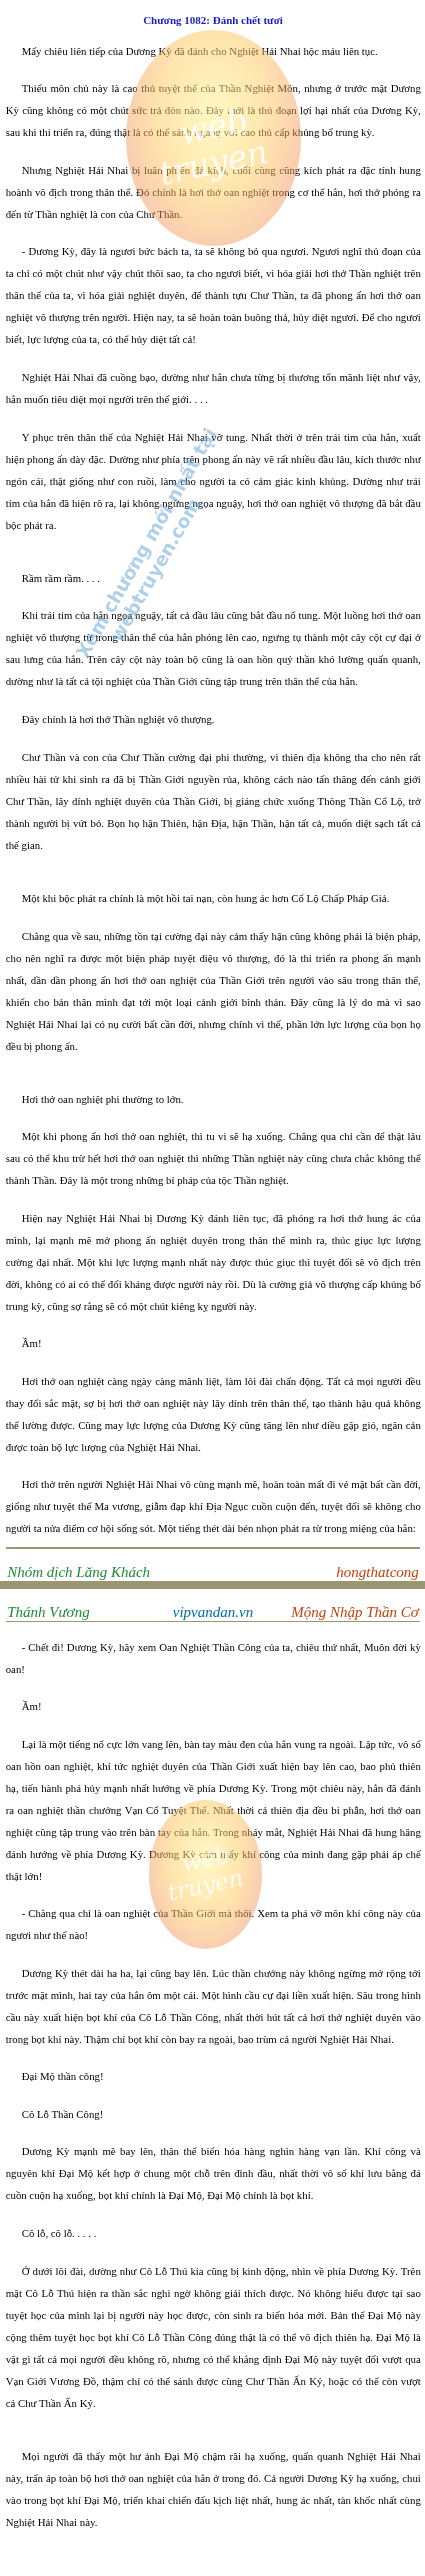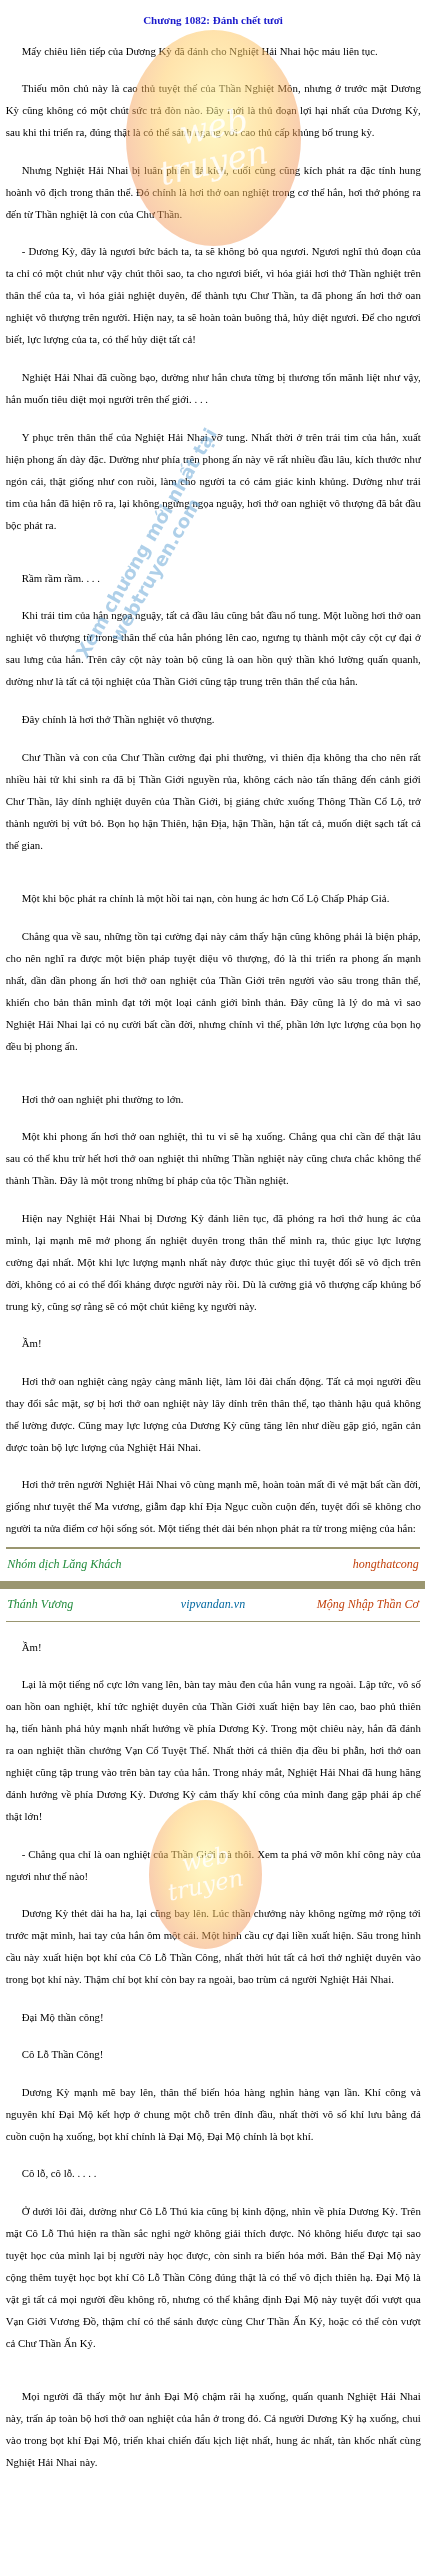--- a/index.html
+++ b/index.html
@@ -5,21 +5,21 @@
   html, body { margin:0; padding:0; background:#ffffff; }
   body { width:426px; position:relative; font-family:"Liberation Serif", "DejaVu Serif", serif; color:#000; }
   .page { position:relative; width:426px; }
   .title { text-align:center; color:#1a1acc; font-size:11px; padding-top:5.2px; height:19.6px; line-height:15.5px; }
   .content { padding:0 5.2px 0 5.7px; }
   .p { font-size:10.8px; line-height:22px; text-indent:16px; text-align:justify; margin:0 0 15.5px 0; }
   .p.tight { margin-bottom:8px; }
   .p.gap { margin-bottom:31px;margin-top:16px; }
   .break { margin: 4.1px 0 0 0; }
   .break .rule { height:1.5px; background:#9a9670; margin:0 5.7px; }
-  .break .row { display:flex; justify-content:space-between; align-items:center; height:32px; padding:0 7.2px; font-style:italic; font-size:12px; }
+  .break .row { display:flex; justify-content:space-between; align-items:flex-end; height:32px; padding:0 7.2px; font-style:italic; font-size:15px; }
   .break .band { height:8.2px; background:#9a9670; }
   .green { color:#1f8a3a; }
   .orange { color:#c2410c; }
   .gray { color:#0369a1; }
   .break .row.three > span { flex:1; }
   .break .row.three > span:nth-child(2) { text-align:center; }
   .break .row.three > span:nth-child(3) { text-align:right; }
   .wm-coin { position:absolute; width:175px; height:216px; border-radius:50%;
     background: radial-gradient(ellipse at 50% 40%, rgba(255,244,150,0.55) 0%, rgba(255,200,90,0.5) 45%, rgba(240,140,80,0.45) 75%, rgba(255,255,255,0) 100%);
     pointer-events:none; }
@@ -76,20 +76,21 @@
     <div class="band"></div>
     <div class="row three">
       <span class="green">Thánh Vương</span>
       <span class="gray">vipvandan.vn</span>
       <span class="orange">Mộng Nhập Thần Cơ</span>
     </div>
     <div class="rule"></div>
   </div>
 
   <div class="content" style="padding-top:13.4px;">
+    <p class="p">- Chết đi! Dương Kỳ, hãy xem Oan Nghiệt Thần Công của ta, chiêu thứ nhất, Muôn đời kỳ oan!</p>
     <p class="p">Ầm!</p>
     <p class="p">Lại là một tiếng nổ cực lớn vang lên, bàn tay màu đen của hắn vung ra ngoài. Lập tức, vô số oan hồn oan nghiệt, khí tức nghiệt duyên của Thần Giới xuất hiện bay lên cao, bao phủ thiên hạ, tiến hành phá hủy mạnh nhất hướng về phía Dương Kỳ. Trong một chiêu này, hắn đã đánh ra oan nghiệt thần chưởng Vạn Cổ Tuyệt Thế. Nhất thời cả thiên địa đều bi phẫn, hơi thở oan nghiệt cũng tập trung vào trên bàn tay của hắn. Trong nháy mắt, Nghiệt Hải Nhai đã hung hăng đánh hướng về phía Dương Kỳ. Dương Kỳ cảm thấy khí công của mình đang gặp phải áp chế thật lớn!</p>
     <p class="p">- Chẳng qua chỉ là oan nghiệt của Thần Giới mà thôi. Xem ta phá vỡ môn khí công này của ngươi như thế nào!</p>
     <p class="p">Dương Kỳ thét dài ha ha, lại cũng bay lên. Lúc thần chưởng này không ngừng mở rộng tới trước mặt mình, hai tay của hắn ôm một cái. Một hình cầu cự đại liền xuất hiện. Sâu trong hình cầu này xuất hiện bọt khí của Cô Lỗ Thần Công, nhất thời hút tất cả hơi thở nghiệt duyên vào trong bọt khí này. Thậm chí bọt khí còn bay ra ngoài, bao trùm cả người Nghiệt Hải Nhai.</p>
     <p class="p">Đại Mộ thần công!</p>
     <p class="p">Cô Lỗ Thần Công!</p>
     <p class="p">Dương Kỳ mạnh mẽ bay lên, thân thể biến hóa hàng nghìn hàng vạn lần. Khí công và nguyên khí Đại Mộ kết hợp ở chung một chỗ trên đỉnh đầu, nhất thời vô số khí lưu bằng đá cuồn cuộn hạ xuống, bọt khí chính là Đại Mộ, Đại Mộ chính là bọt khí.</p>
     <p class="p">Cô lỗ, cô lỗ. . . . .</p>
     <p class="p gap">Ở dưới lôi đài, dường như Cô Lỗ Thú kia cũng bị kinh động, nhìn về phía Dương Kỳ. Trên mặt Cô Lỗ Thú hiện ra thần sắc nghi ngờ không giải thích được. Nó không hiểu được tại sao tuyệt học của mình lại bị người này học được, còn sinh ra biến hóa mới. Bản thể Đại Mộ này cộng thêm tuyệt học bọt khí Cô Lỗ Thần Công đúng thật là có thể vô địch thiên hạ. Đại Mộ là vật gì tất cả mọi người đều không rõ, nhưng có thể khẳng định Đại Mộ này tuyệt đối vượt qua Vạn Giới Vương Đồ, thậm chí có thể sánh được cùng Chư Thần Ấn Ký, hoặc có thể còn vượt cả Chư Thần Ấn Ký.</p>
     <p class="p">Mọi người đã thấy một hư ảnh Đại Mộ chậm rãi hạ xuống, quấn quanh Nghiệt Hải Nhai này, trấn áp toàn bộ hơi thở oan nghiệt của hắn ở trong đó. Cả người Dương Kỳ hạ xuống, chui vào trong bọt khí Đại Mộ, triển khai chiến đấu kịch liệt nhất, hung ác nhất, tàn khốc nhất cùng Nghiệt Hải Nhai này.</p>

